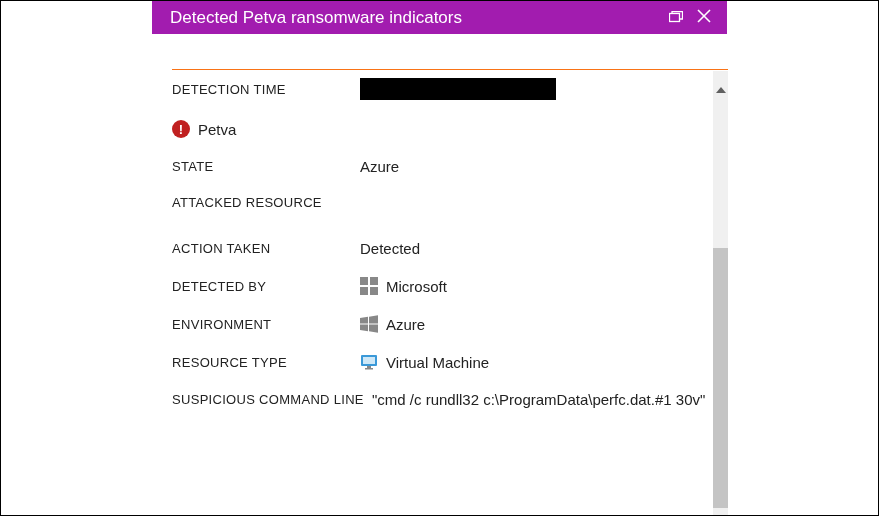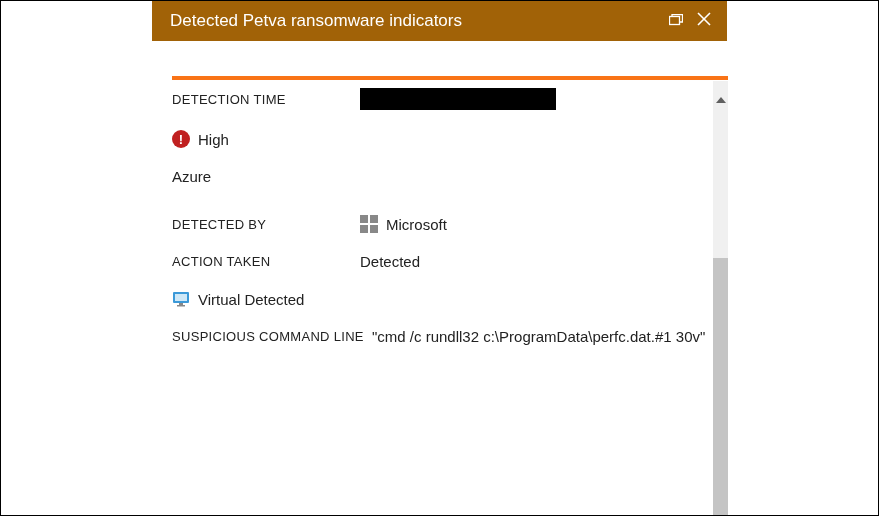--- a/index.html
+++ b/index.html
@@ -10,22 +10,22 @@
     body {
       font-family: "Segoe UI", Arial, sans-serif;
       background: #fff;
       width: 879px;
       height: 516px;
       border: 1px solid #000;
       overflow: hidden;
       position: relative;
     }
     .header {
-      background: #a16207;
-      height: 40px;
+      background: #a21caf;
+      height: 33px;
       display: flex;
       align-items: center;
       justify-content: space-between;
       padding: 0 16px 0 18px;
       margin-left: 151px;
       margin-right: 151px;
     }
     .header-title {
       color: #fff;
       font-size: 17px;
@@ -37,21 +37,21 @@
       gap: 14px;
     }
     .header-icon {
       color: #fff;
       cursor: pointer;
     }
     .content-wrapper {
       margin-left: 171px;
       margin-right: 150px;
       margin-top: 35px;
-      border-top: 4px solid #f97316;
+      border-top: 1px solid #f97316;
       position: relative;
       height: 446px;
     }
     .scrollbar-track {
       position: absolute;
       right: 0;
       top: 1px;
       width: 15px;
       height: 100%;
       background: #f0f0f0;
@@ -177,68 +177,88 @@
     <div class="row">
       <div class="row-label">DETECTION TIME</div>
       <div class="row-value">
         <span class="redacted redacted-lg"></span>
       </div>
     </div>
 
     <div class="row">
       <div class="row-value">
         <span class="severity-icon">!</span>
-        <span>High</span>
-      </div>
-    </div>
-
-    <div class="row">
+        <span>Petva</span>
+      </div>
+    </div>
+
+    <div class="row">
+      <div class="row-label">STATE</div>
       <div class="row-value">
         <span>Azure</span>
       </div>
     </div>
 
+    <div class="row">
+      <div class="row-label">ATTACKED RESOURCE</div>
+      <div class="row-value"></div>
+    </div>
 
 
     <div class="sep"></div>
+
+    <div class="row">
+      <div class="row-label">ACTION TAKEN</div>
+      <div class="row-value">
+        <span>Detected</span>
+      </div>
+    </div>
 
     <div class="row">
       <div class="row-label">DETECTED BY</div>
       <div class="row-value">
         <span class="ms-icon">
           <svg width="18" height="18" viewBox="0 0 18 18">
             <rect x="0" y="0" width="8" height="8" fill="#888"></rect>
             <rect x="10" y="0" width="8" height="8" fill="#888"></rect>
             <rect x="0" y="10" width="8" height="8" fill="#888"></rect>
             <rect x="10" y="10" width="8" height="8" fill="#888"></rect>
           </svg>
         </span>
         <span>Microsoft</span>
       </div>
     </div>
 
     <div class="row">
-      <div class="row-label">ACTION TAKEN</div>
-      <div class="row-value">
-        <span>Detected</span>
-      </div>
-    </div>
-
-
-    <div class="row">
+      <div class="row-label">ENVIRONMENT</div>
+      <div class="row-value">
+        <span class="win-icon">
+          <svg width="18" height="18" viewBox="0 0 18 18">
+            <path d="M0 3 L8 1.8 V8.5 H0 Z" fill="#888"></path>
+            <path d="M9 1.65 L18 0.3 V8.5 H9 Z" fill="#888"></path>
+            <path d="M0 9.5 H8 V16.2 L0 15 Z" fill="#888"></path>
+            <path d="M9 9.5 H18 V17.7 L9 16.35 Z" fill="#888"></path>
+          </svg>
+        </span>
+        <span>Azure</span>
+      </div>
+    </div>
+
+    <div class="row">
+      <div class="row-label">RESOURCE TYPE</div>
       <div class="row-value">
         <span class="vm-icon">
           <svg width="18" height="18" viewBox="0 0 18 18">
             <rect x="1" y="2" width="16" height="11" rx="1" fill="#3b99d8"></rect>
             <rect x="3" y="4" width="12" height="7" fill="#cfe8f7"></rect>
             <rect x="7" y="13" width="4" height="2" fill="#888"></rect>
             <rect x="5" y="15" width="8" height="1.5" fill="#888"></rect>
           </svg>
         </span>
-        <span>Virtual Detected</span>
+        <span>Virtual Machine</span>
       </div>
     </div>
 
 
     <div class="row" style="margin-bottom:8px">
       <div class="row-label" style="width:200px">SUSPICIOUS COMMAND LINE</div>
       <div class="row-value">
         <span>"cmd   /c rundll32 c:\ProgramData\perfc.dat.#1 30v"</span>
       </div>
     </div>

